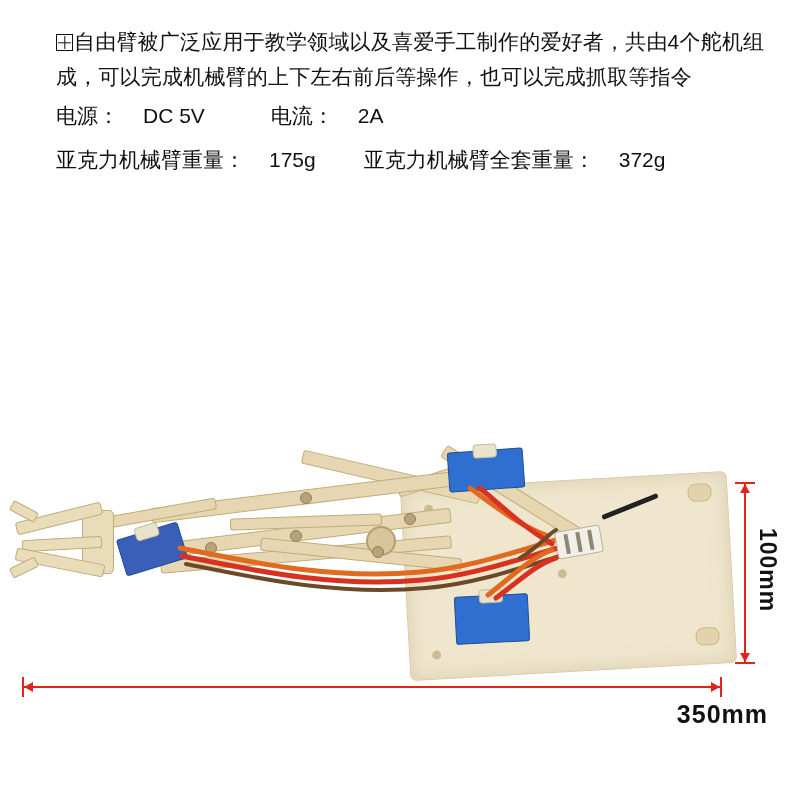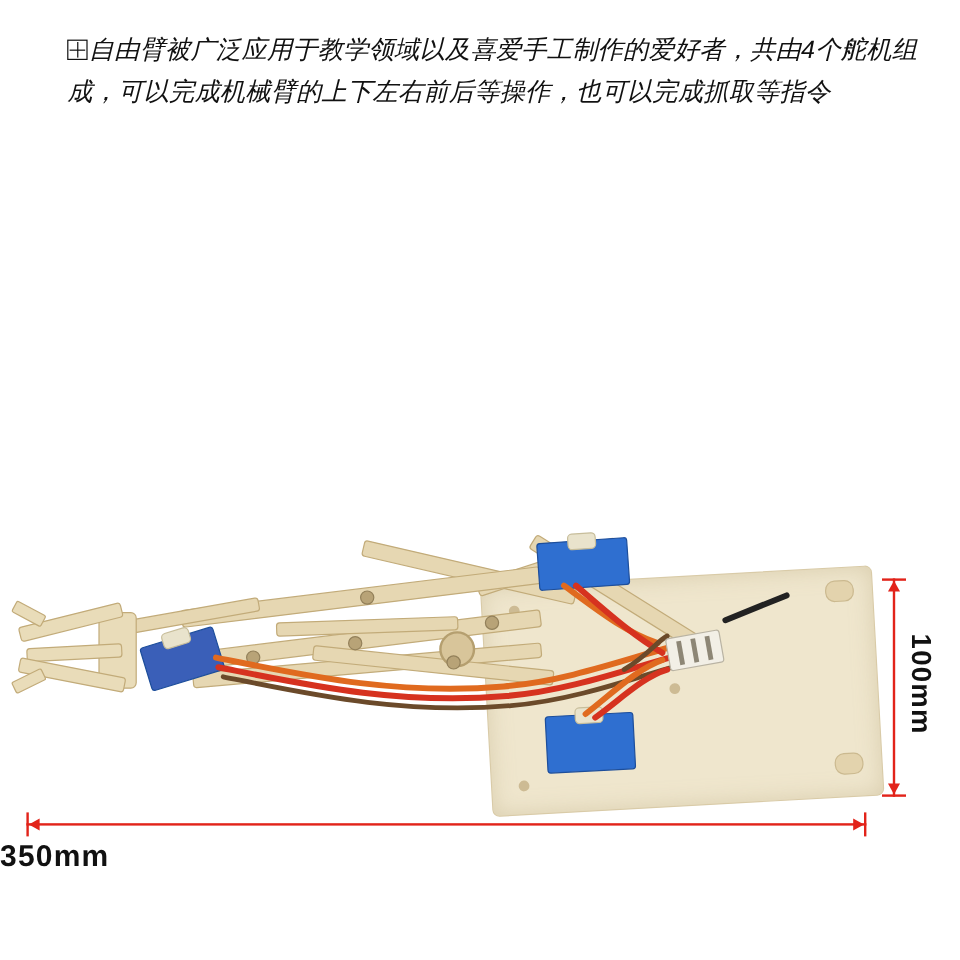--- a/index.html
+++ b/index.html
@@ -22,21 +22,20 @@
     left: 56px;
     top: 24px;
     width: 712px;
   }
   .para {
     font-size: 21px;
     line-height: 35px;
     letter-spacing: 0.2px;
     color: #111;
     margin: 0;
-    font-style: italic;
   }
   .para .lead-icon {
     display: inline-block;
     width: 17px;
     height: 17px;
     border: 1.6px solid #111;
     position: relative;
     top: 2px;
     margin-right: 1px;
     box-sizing: border-box;
@@ -322,36 +321,38 @@
     border-bottom: 5px solid transparent;
   }
   .dim-h-arrow-l { left: 2px;  border-right: 9px solid #e2231a; }
   .dim-h-arrow-r { right: 2px; border-left: 9px solid #e2231a; }
 
   .dim-h-label {
     position: absolute;
     left: 0;
     top: 700px;
     width: 768px;
-    text-align: left;
+    text-align: right;
     font-size: 25px;
     font-weight: bold;
     color: #111;
     letter-spacing: 1px;
   }
 </style>
 </head>
 <body>
 
 <div class="text-block">
 
   <p class="para"><span class="lead-icon"></span><span>自由臂被广泛应用于教学领域以及喜爱手工制作的爱好者，共由4个舵机组成，可以完成机械臂的上下左右前后等操作，也可以完成抓取等指令</span></p>
 
-
-
+  <p class="spec-line"><span>电源：</span><span class="gap"></span><span>DC 5V</span><span class="gap-lg"></span><span>电流：</span><span class="gap"></span><span>2A</span></p>
+
+
+  <p class="spec-line"><span>亚克力机械臂重量：</span><span class="gap"></span><span>175g</span><span class="gap-md"></span><span>亚克力机械臂全套重量：</span><span class="gap"></span><span>372g</span></p>
 
 </div>
 
 <div class="photo">
 
   <div class="board">
     <span class="hole h1"></span>
     <span class="hole h2"></span>
     <span class="hole h3"></span>
     <span class="hole h4"></span>

